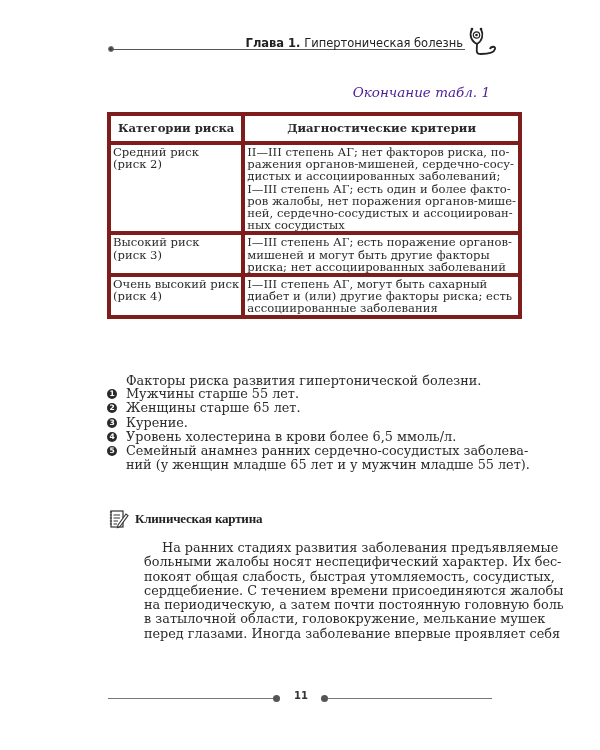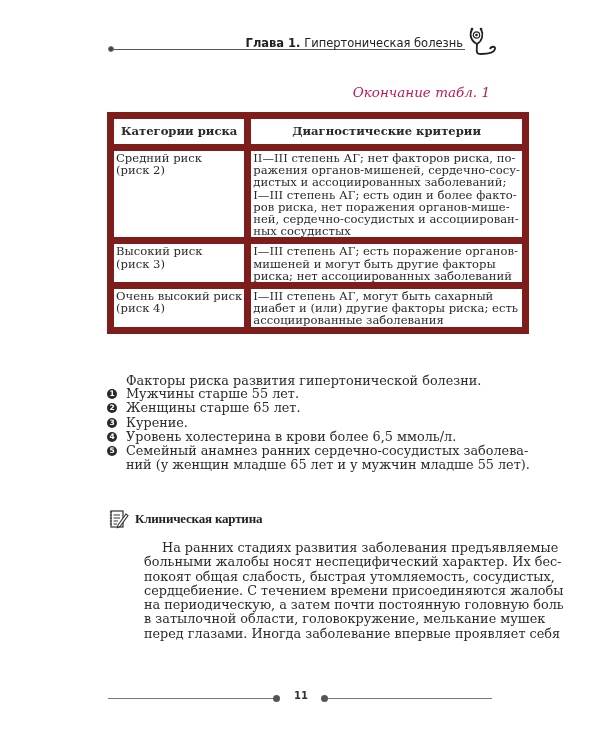--- a/index.html
+++ b/index.html
@@ -25,29 +25,29 @@
     position: absolute; left: 4px; right: -2px; top: 19px; height: 1px; background: #555;
   }
   .run-head .dot {
     position: absolute; left: 0; top: 16px; width: 6px; height: 6px; border-radius: 50%;
     background: #444; border: 1px solid #777; box-sizing: border-box;
   }
   .steth { position: absolute; left: 466px; top: 27px; width: 34px; height: 30px; }
 
   .table-caption {
     position: absolute; right: 110px; top: 84px;
-    font-style: italic; font-size: 13.5px; color: #be185d;
+    font-style: italic; font-size: 13.5px; color: #4c1d95;
   }
 
   table.risk {
     position: absolute; left: 107px; top: 112px; width: 384px;
     border-collapse: collapse; font-size: 11.6px; line-height: 12.2px;
   }
   table.risk th, table.risk td {
-    border: 7px solid #7f1d1d; vertical-align: top; text-align: left; padding: 1px 2px 0 2px;
+    border: 4px solid #7f1d1d; vertical-align: top; text-align: left; padding: 1px 2px 0 2px;
   }
   table.risk th {
     font-weight: bold; text-align: center; vertical-align: middle; height: 25px; padding: 0 2px;
   }
   table.risk td.cat { width: 118px; }
   .crit-line { display: block; white-space: nowrap; }
 
   .intro {
     position: absolute; left: 126px; top: 373px; font-size: 12.8px; white-space: nowrap;
   }
@@ -121,21 +121,21 @@
       <tr>
         <td class="cat">
           <span class="crit-line">Средний риск</span>
           <span class="crit-line">(риск 2)</span>
         </td>
         <td>
           <span class="crit-line">II—III степень АГ; нет факторов риска, по-</span>
           <span class="crit-line">ражения органов-мишеней, сердечно-сосу-</span>
           <span class="crit-line">дистых и ассоциированных заболеваний;</span>
           <span class="crit-line">I—III степень АГ; есть один и более факто-</span>
-          <span class="crit-line">ров риска, нет поражения органов-мише-</span>
+          <span class="crit-line">ров жалобы, нет поражения органов-мише-</span>
           <span class="crit-line">ней, сердечно-сосудистых и ассоциирован-</span>
           <span class="crit-line">ных сосудистых</span>
         </td>
       </tr>
       <tr>
         <td class="cat">
           <span class="crit-line">Высокий риск</span>
           <span class="crit-line">(риск 3)</span>
         </td>
         <td>

